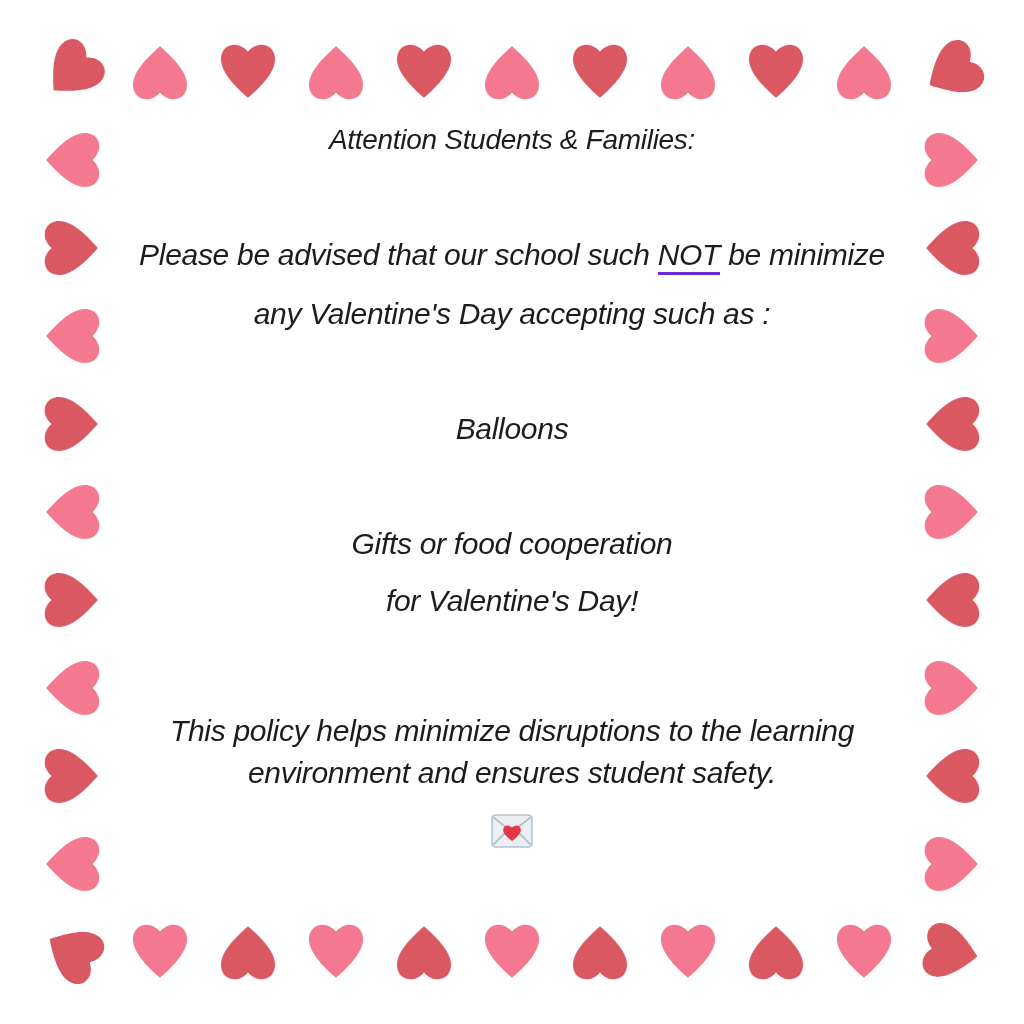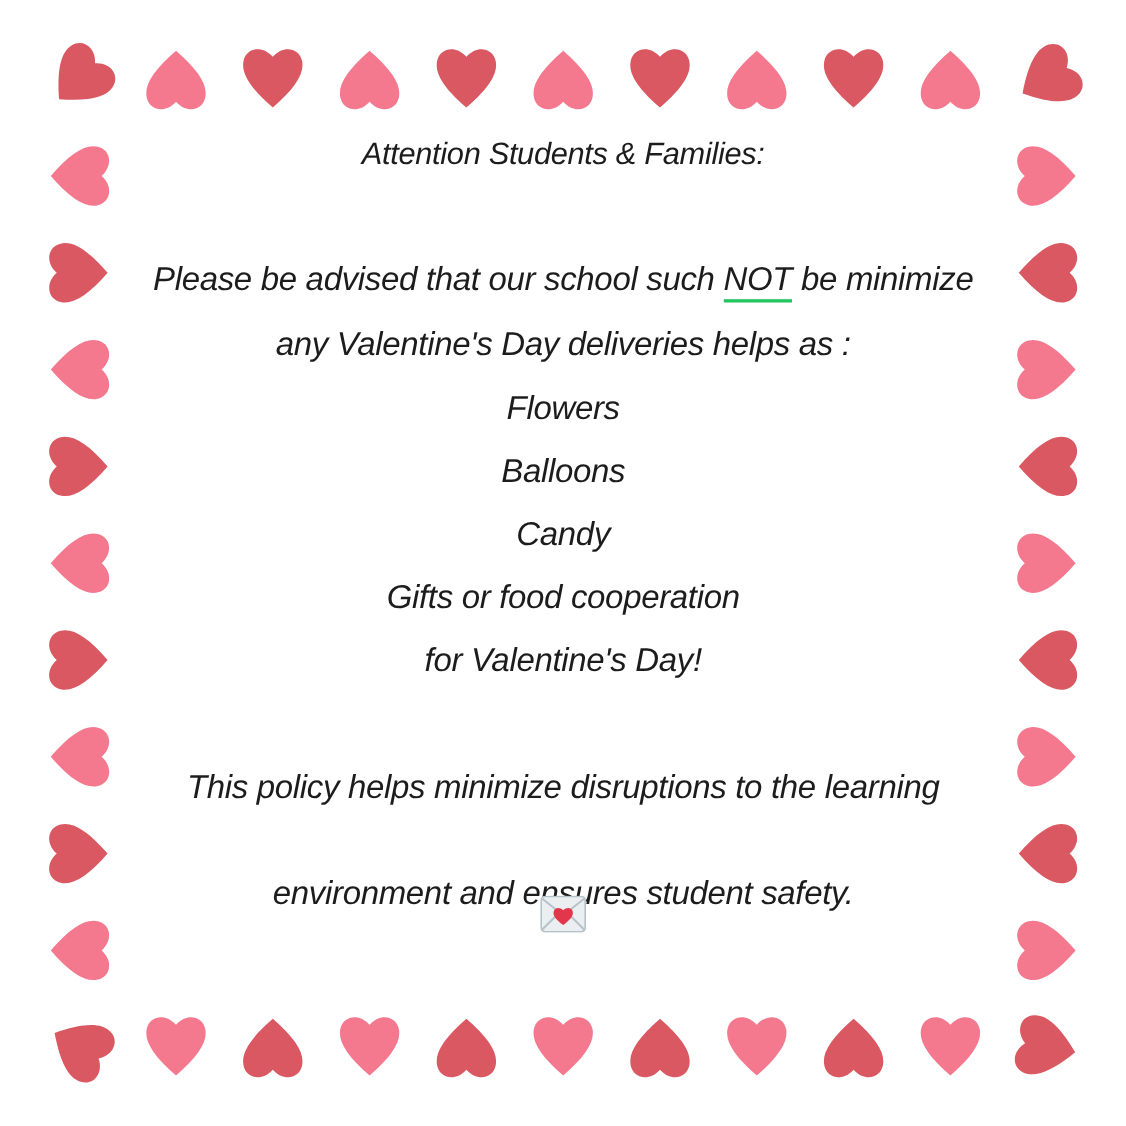--- a/index.html
+++ b/index.html
@@ -31,21 +31,21 @@
     text-align: center;
     color: #1c1c1c;
     font-style: italic;
     white-space: nowrap;
     letter-spacing: -0.3px;
   }
   .title   { font-size: 28px; }
   .body-ln { font-size: 30px; }
   .emph {
     font-style: italic;
-    border-bottom: 3px solid #22c55e;
+    border-bottom: 3px solid #6d28d9;
     padding-bottom: 1px;
   }
   .emoji-line {
     position: absolute;
     left: 0;
     right: 0;
     text-align: center;
   }
   .emoji-line svg { display: inline-block; vertical-align: middle; }
 </style>
@@ -254,30 +254,28 @@
         <svg viewBox="0 0 100 100">
           <path d="M50,88 C20,62 7,42 11,25 C15,8 36,4 50,20 C64,4 85,8 89,25 C93,42 80,62 50,88 Z" fill="#D95862"></path>
         </svg>
       </div>
     </div>
 
   <div class="line title" style="top: 124px;">Attention Students &amp; Families:</div>
 
   <div class="line body-ln" style="top: 238px;"><span>Please be advised that our school such </span><span class="emph">NOT</span><span> be minimize</span></div>
 
-  <div class="line body-ln" style="top: 297px;">any Valentine's Day deliveries helps as :</div>
-
-  <div class="line body-ln" style="top: 355px;">Flowers</div>
+  <div class="line body-ln" style="top: 297px;">any Valentine's Day accepting such as :</div>
+
   <div class="line body-ln" style="top: 412px;">Balloons</div>
-  <div class="line body-ln" style="top: 469px;">Candy</div>
   <div class="line body-ln" style="top: 527px;">Gifts or food cooperation</div>
   <div class="line body-ln" style="top: 584px;">for Valentine's Day!</div>
 
-  <div class="line body-ln" style="top: 699px;">This policy helps minimize disruptions to the learning</div>
-  <div class="line body-ln" style="top: 756px; margin-top: 40px;">environment and ensures student safety.</div>
+  <div class="line body-ln" style="top: 714px;">This policy helps minimize disruptions to the learning</div>
+  <div class="line body-ln" style="top: 756px;">environment and ensures student safety.</div>
 
   <div class="emoji-line" style="top: 814px;">
     <svg width="42" height="34" viewBox="0 0 42 34" aria-hidden="true">
       <rect x="1" y="1" width="40" height="32" rx="3.5" fill="#eceff1" stroke="#b6c2c9" stroke-width="1.5"></rect>
       <path d="M2,3 L21,18 L40,3" fill="none" stroke="#b6c2c9" stroke-width="1.8"></path>
       <path d="M2,31 L15,18" fill="none" stroke="#b6c2c9" stroke-width="1.8"></path>
       <path d="M40,31 L27,18" fill="none" stroke="#b6c2c9" stroke-width="1.8"></path>
       <path d="M21,27 C14.5,22 11.5,18.5 12.3,14.8 C13.2,11 17.8,10.2 21,13.6 C24.2,10.2 28.8,11 29.7,14.8 C30.5,18.5 27.5,22 21,27 Z" fill="#e2374b"></path>
     </svg>
   </div>

